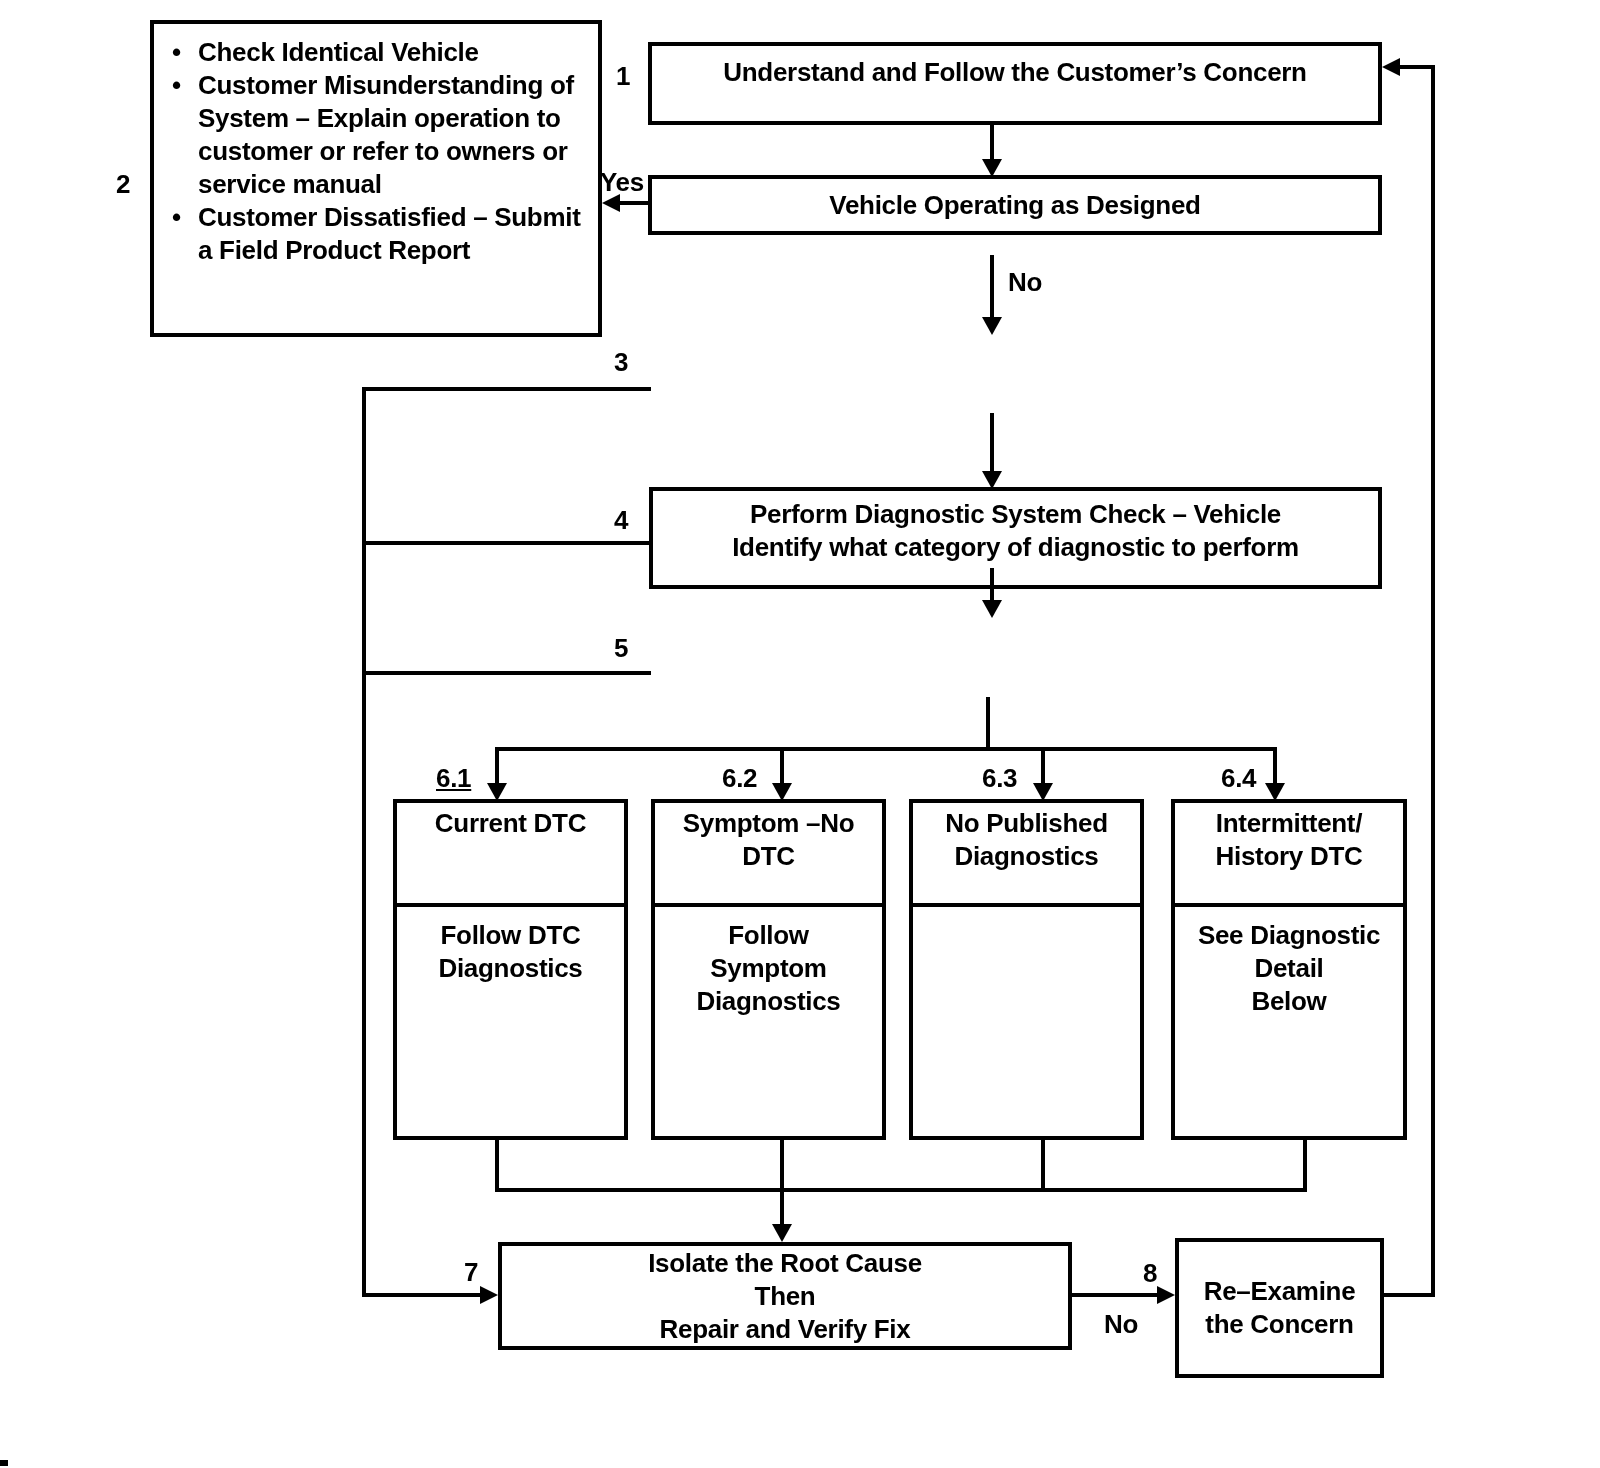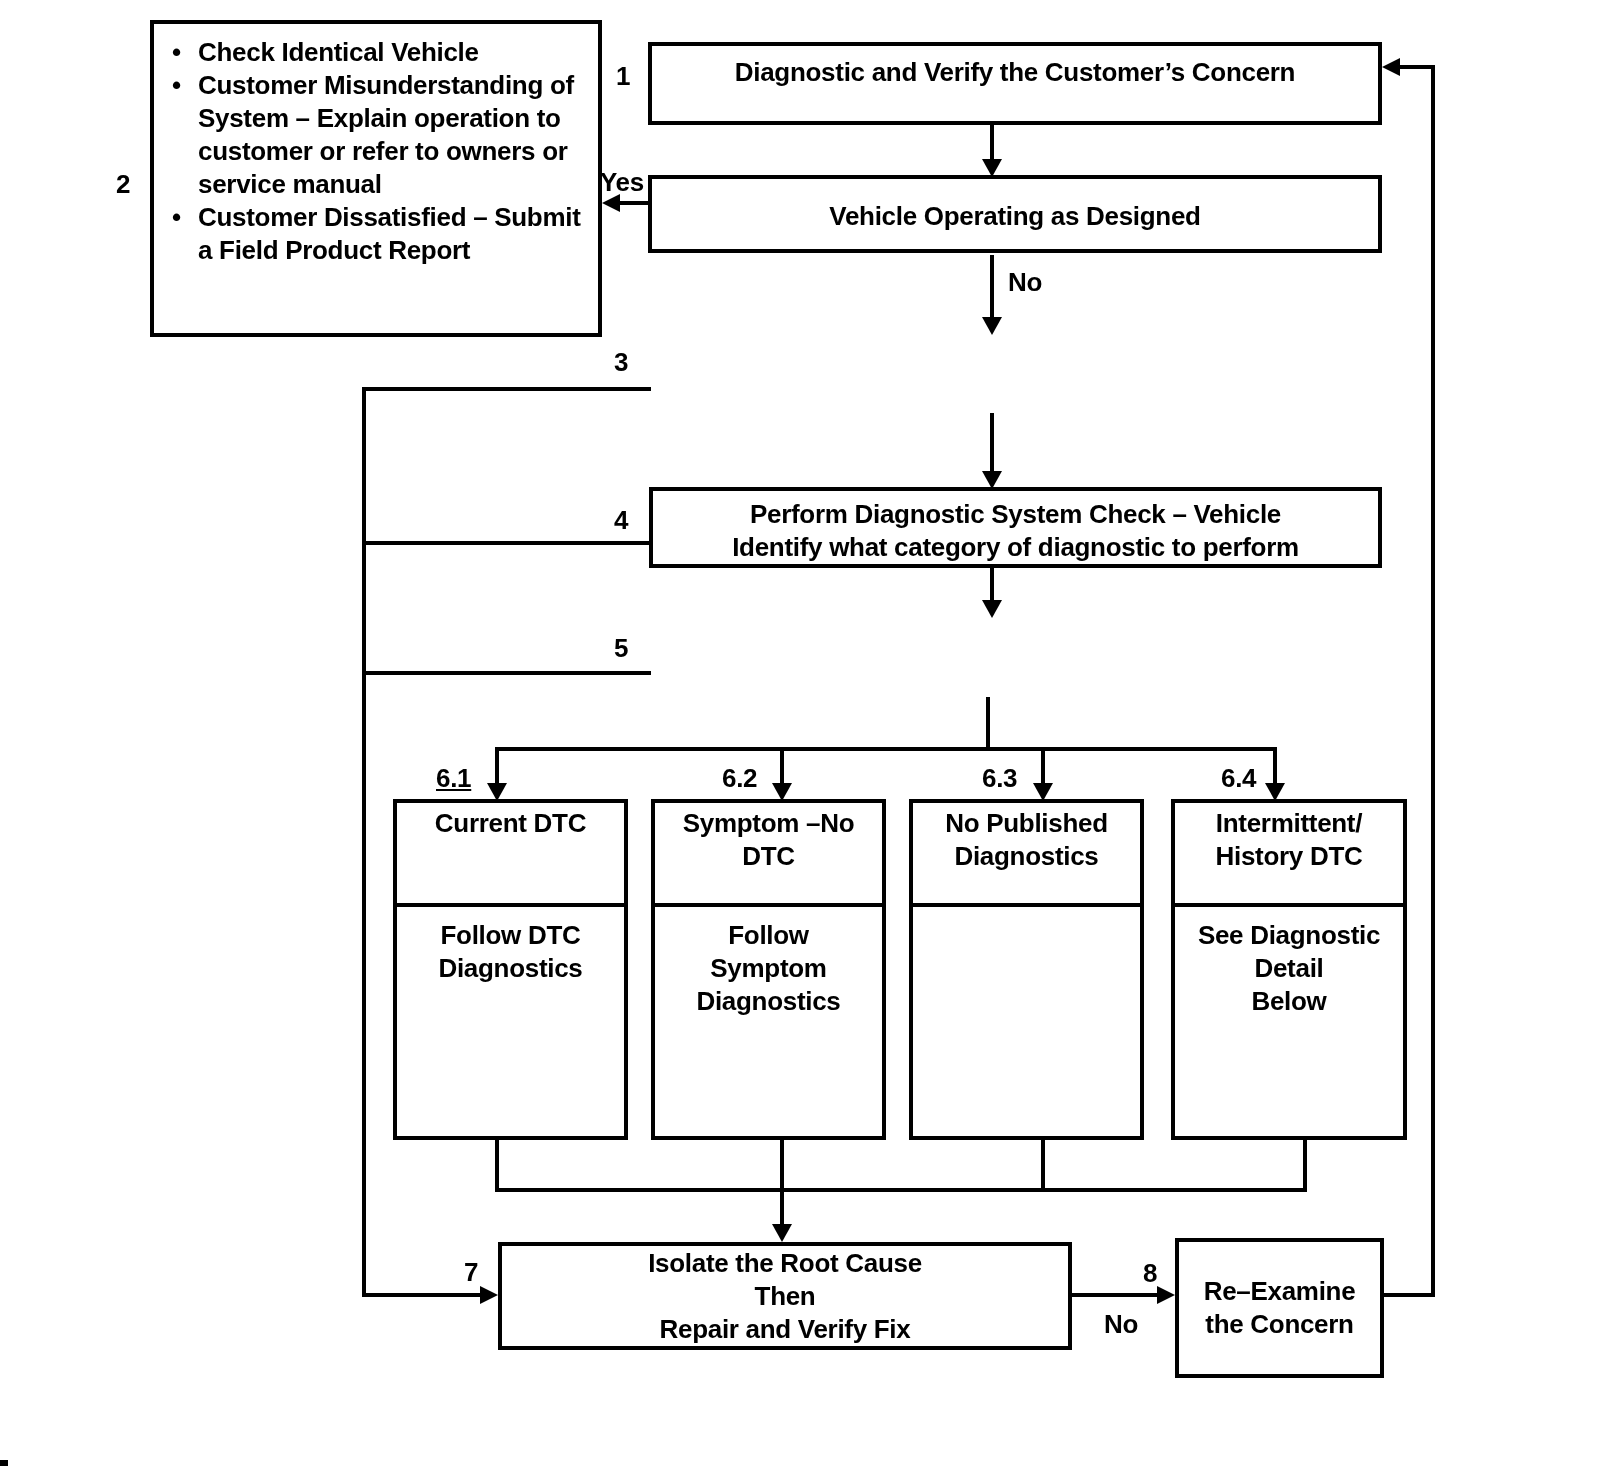--- a/index.html
+++ b/index.html
@@ -48,29 +48,29 @@
 service manual</span>
     </div>
     <div class="note-item">
       <span class="bullet">•</span>
       <span class="txt" style="text-align:left;">Customer Dissatisfied – Submit
 a Field Product Report</span>
     </div>
   </div>
 
   <div class="box" style="left:648px;top:42px;width:734px;height:83px;padding-top:10px;">
-    <span class="txt">Diagnostic and Verify the Customer’s Concern</span>
+    <span class="txt">Understand and Follow the Customer’s Concern</span>
   </div>
 
-  <div class="box" style="left:648px;top:175px;width:734px;height:78px;padding-top:21px;">
+  <div class="box" style="left:648px;top:175px;width:734px;height:60px;padding-top:10px;">
     <span class="txt">Vehicle Operating as Designed</span>
   </div>
 
 
-  <div class="box" style="left:649px;top:487px;width:733px;height:81px;padding-top:7px;">
+  <div class="box" style="left:649px;top:487px;width:733px;height:102px;padding-top:7px;">
     <span class="txt">Perform Diagnostic System Check – Vehicle
 Identify what category of diagnostic to perform</span>
   </div>
 
 
   <div class="box" style="left:393px;top:799px;width:235px;height:341px;">
     <div class="branch-top">
       <span class="txt">Current DTC</span>
     </div>
     <div class="branch-bottom">

